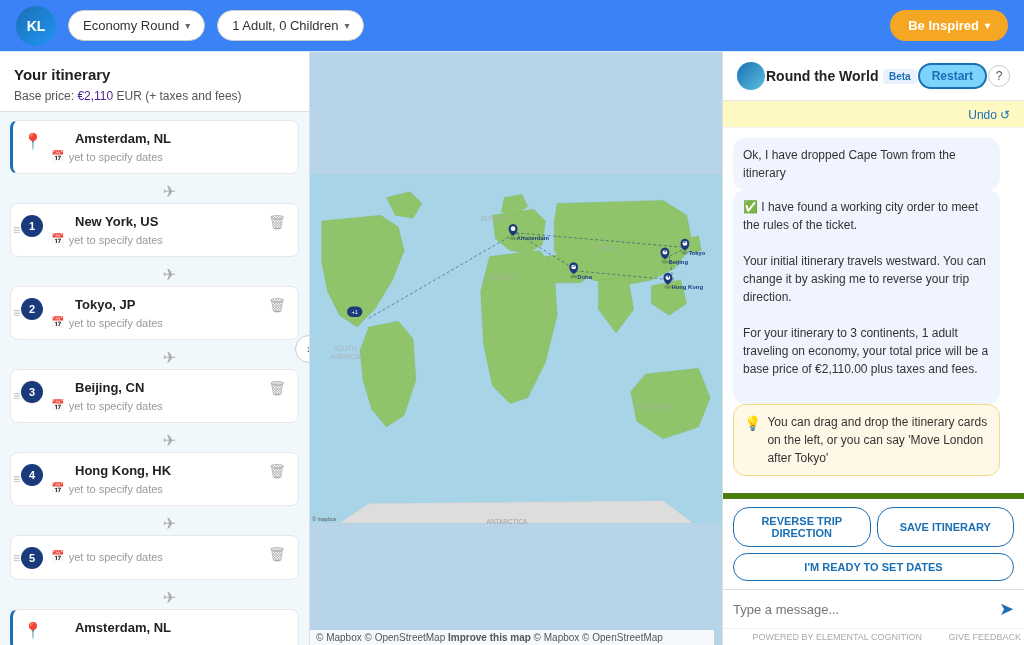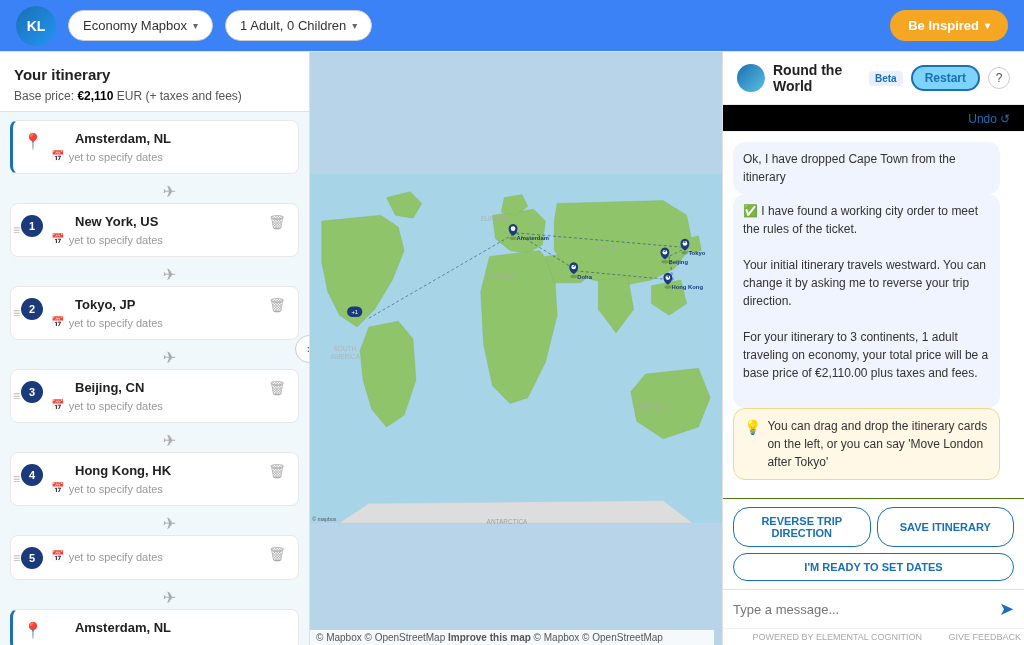--- a/index.html
+++ b/index.html
@@ -70,21 +70,21 @@
     .itinerary-title {
       font-size: 15px;
       font-weight: 700;
       color: #222;
       margin-bottom: 6px;
     }
     .base-price {
       font-size: 12px;
       color: #555;
     }
-    .base-price strong { color: #000000; font-weight: 700; }
+    .base-price strong { color: #4c1d95; font-weight: 400; }
 
     .expand-btn {
       position: absolute;
       right: -14px;
       top: 50%;
       transform: translateY(-50%);
       width: 28px; height: 28px;
       background: white;
       border: 1px solid #ccc;
       border-radius: 50%;
@@ -170,21 +170,21 @@
       border-left: 1px solid #e0e0e0;
       display: flex;
       flex-direction: column;
       flex-shrink: 0;
     }
     .chat-header {
       padding: 10px 14px;
       border-bottom: 1px solid #e8e8e8;
       display: flex;
       align-items: center;
-      gap: 8px;
+      gap: 1px;
     }
     .chat-title-circle {
       width: 28px; height: 28px;
       background: linear-gradient(135deg, #1a6fb5, #5bc0de);
       border-radius: 50%;
       flex-shrink: 0;
     }
     .chat-title {
       font-size: 14px;
       font-weight: 700;
@@ -213,21 +213,21 @@
       background: none; border: 1px solid #ccc;
       border-radius: 50%; width: 22px; height: 22px;
       display: flex; align-items: center; justify-content: center;
       font-size: 12px; cursor: pointer; color: #555;
     }
 
     .undo-bar {
       padding: 4px 14px;
       text-align: right;
       border-bottom: 1px solid #f0f0f0;
-      background: #000000;
+      background: #fef9c3;
     }
     .undo-link {
       font-size: 12px;
       color: #1a6fb5;
       cursor: pointer;
       display: inline-flex; align-items: center; gap: 3px;
     }
 
     .chat-messages {
       flex: 1;
@@ -254,21 +254,21 @@
       align-self: flex-start;
       display: flex; gap: 6px;
     }
     .msg-tip-icon { font-size: 14px; flex-shrink: 0; }
 
     .chat-action-buttons {
       padding: 8px 10px;
       display: flex;
       flex-direction: column;
       gap: 6px;
-      border-top: 1px solid #4d7c0f;
+      border-top: 6px solid #4d7c0f;
     }
     .action-row { display: flex; gap: 6px; }
     .action-btn {
       flex: 1;
       border: 1px solid #1a6fb5;
       background: white;
       color: #1a6fb5;
       border-radius: 16px;
       padding: 7px 8px;
       font-size: 11px;
@@ -329,21 +329,21 @@
     .feedback-link {
       font-size: 9px; color: #aaa; float: right;
     }
   </style>
 </head>
 <body>
 
 <div class="header">
   <div class="logo-circle">KL</div>
   <button class="header-btn">
-    <span>Economy Mapbox</span>
+    <span>Economy Round</span>
     <span class="caret">▾</span>
   </button>
   <button class="header-btn">
     <span>1 Adult, 0 Children</span>
     <span class="caret">▾</span>
   </button>
   <div class="header-spacer"></div>
   <button class="be-inspired-btn">
     <span>Be Inspired</span>
     <span class="caret">▾</span>

